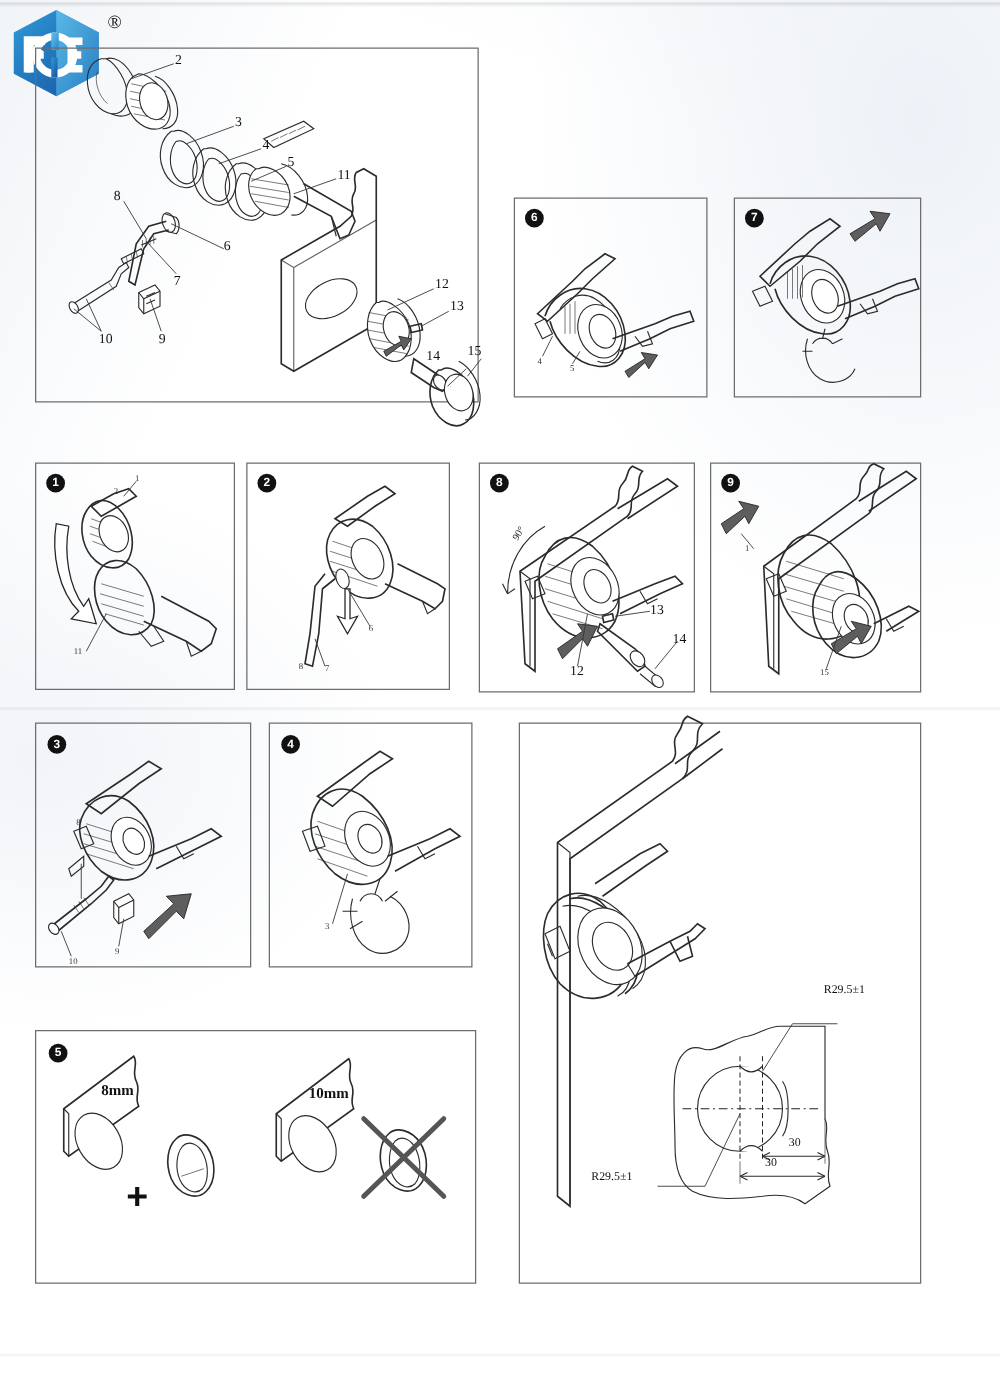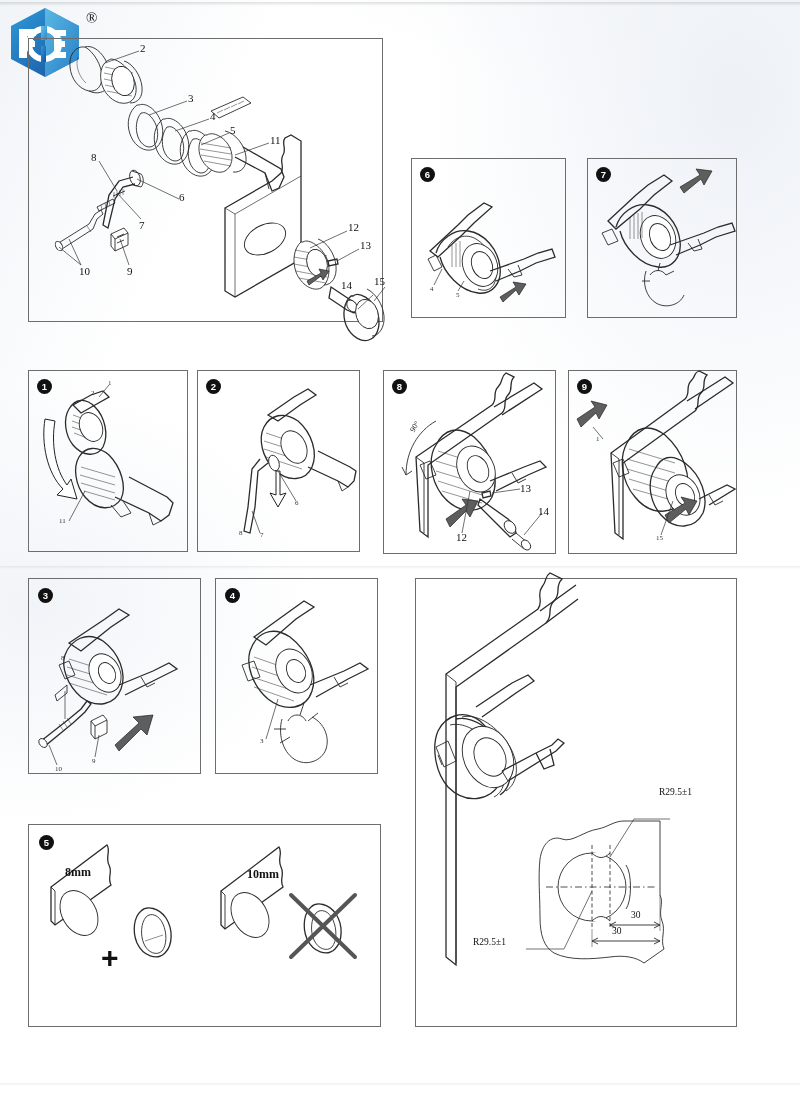--- a/index.html
+++ b/index.html
@@ -482,21 +482,21 @@
     <path class="thin" d="M116,116 L134,110"></path>
 
     <path class="ln2" d="M192,66 L250,22 C254,28 248,34 252,42 C256,50 250,54 254,62 L196,104 L192,100 Z"></path>
     <path class="ln" d="M192,66 L196,70 L196,104"></path>
     <ellipse class="ln" cx="221" cy="90" rx="17" ry="24" transform="rotate(-30 221 90)" style="fill:#fff"></ellipse>
 
     <path class="ln2" d="M282,82 C275,88 273,102 278,114 C284,127 298,132 306,124 C314,116 314,100 307,89 C300,79 288,76 282,82 Z"></path>
     <path class="ln" d="M287,88 C282,94 281,106 285,115 C289,124 298,127 303,122 C308,116 308,104 304,95 C300,86 292,83 287,88 Z"></path>
     <path class="xmark" d="M262,70 L326,132 M326,70 L262,132"></path>
   </svg>
-  <div class="mmlabel" style="left:36px;top:40px;">8mm</div>
+  <div class="mmlabel" style="left:52px;top:40px;">8mm</div>
   <div class="mmlabel" style="left:218px;top:42px;">10mm</div>
   <div class="plus" style="left:72px;top:118px;">+</div>
 </div>
 
 <div class="panel" style="left:415px;top:578px;width:322px;height:449px;">
   <svg width="322" height="449" viewBox="0 0 322 449">
 
     <path class="ln2" d="M30,95 L122,30 C128,22 120,16 126,8 C132,0 128,-2 134,-6 L146,0 C138,8 146,14 138,22 C130,30 138,36 130,44 L40,108 L40,386 L30,378 Z"></path>
     <path class="ln" d="M30,95 L40,103 L40,384"></path>
     <path class="ln2" d="M124,32 L160,6 M130,44 L162,20"></path>

